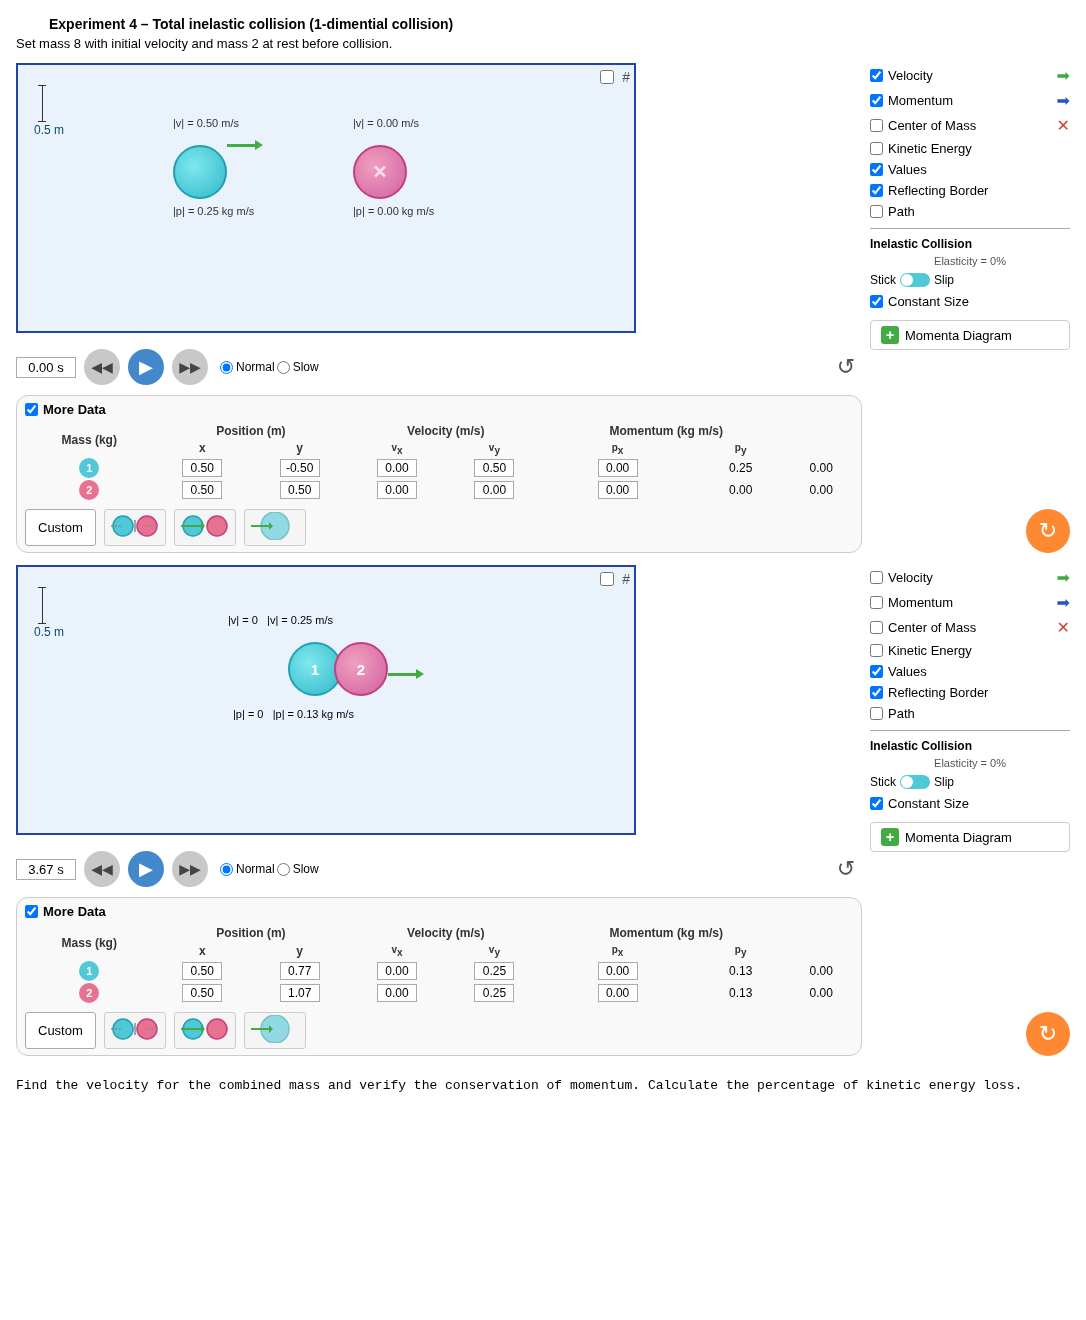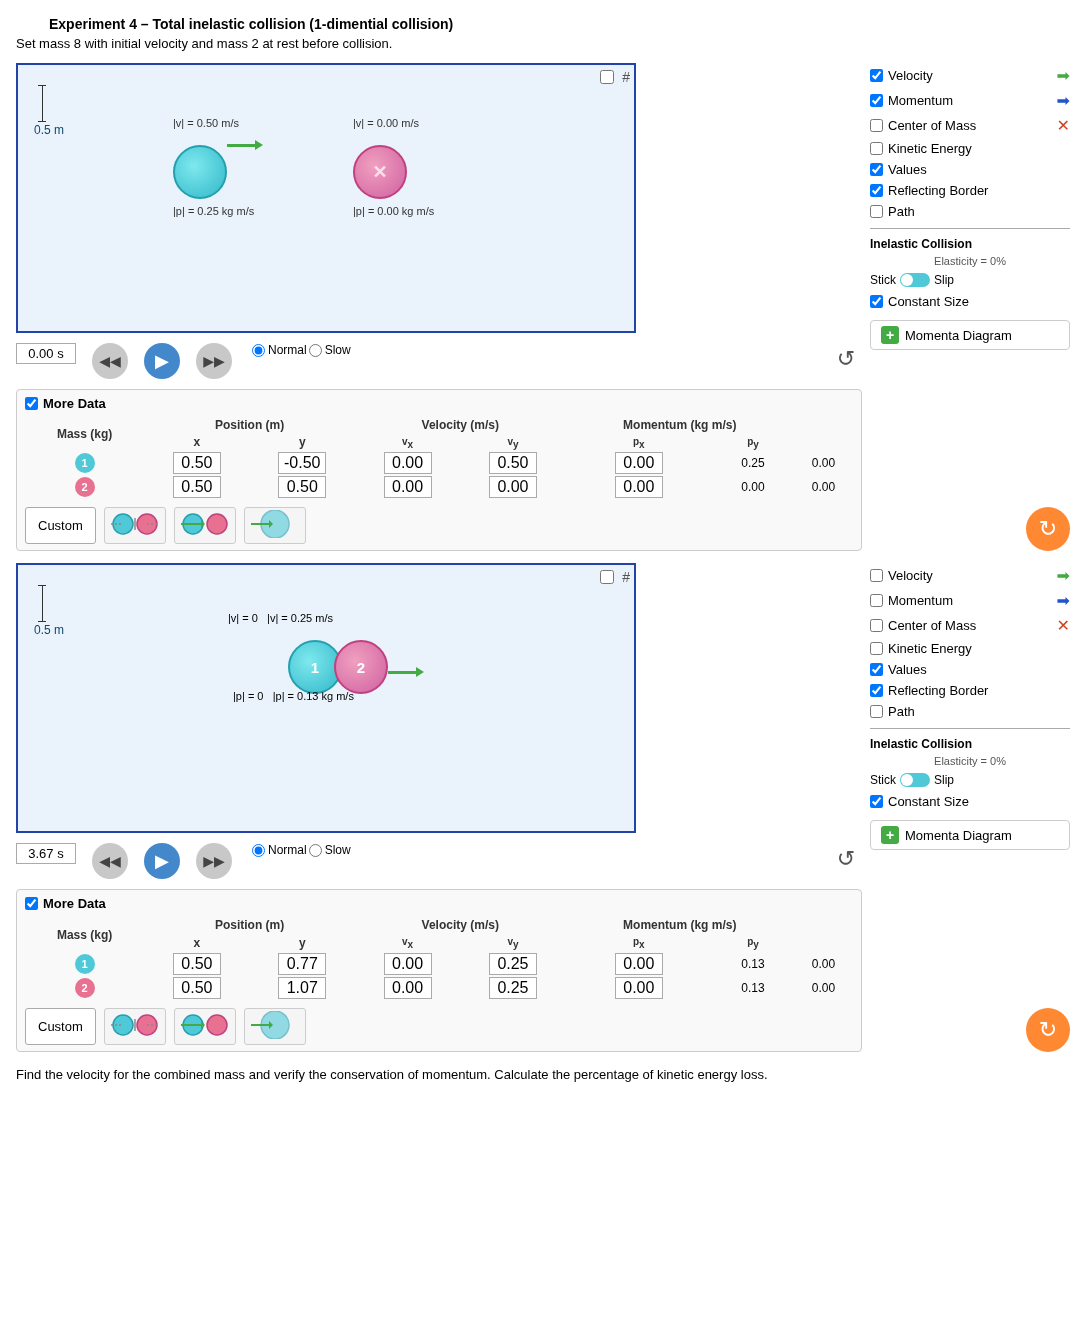--- a/index.html
+++ b/index.html
@@ -65,23 +65,23 @@
     .sim-scale-tick-bottom {
       position: absolute;
       left: 20px;
       top: 56px;
       width: 8px;
       height: 1px;
       background: #333;
     }
     .sim-controls {
       display: flex;
-      align-items: flex-start;
-      gap: 16px;
-      margin-top: 6px;
+      align-items: center;
+      gap: 8px;
+      margin-top: 12px;
       padding: 4px 0;
     }
     .time-box {
       border: 1px solid #aaa;
       padding: 2px 8px;
       font-size: 13px;
       min-width: 60px;
       text-align: center;
       background: #fff;
     }
@@ -127,21 +127,21 @@
       height: 32px;
       border: none;
       background: none;
       cursor: pointer;
       font-size: 22px;
       color: #555;
     }
     .more-data-section {
       margin-top: 6px;
       border: 1px solid #ccc;
-      border-radius: 4px;
+      border-radius: 12px;
       padding: 6px 8px;
       background: #f9f9f9;
     }
     .more-data-header {
       display: flex;
       align-items: center;
       gap: 5px;
       font-size: 13px;
       font-weight: bold;
       margin-bottom: 6px;
@@ -155,24 +155,24 @@
       text-align: center;
       font-weight: bold;
       padding: 1px 4px;
       color: #333;
     }
     .data-table td {
       text-align: center;
       padding: 1px 4px;
     }
     .data-table input[type="text"] {
-      width: 48px;
+      width: 40px;
       border: 1px solid #aaa;
       text-align: center;
-      font-size: 16px;
+      font-size: 12px;
       padding: 1px 2px;
     }
     .ball-num {
       width: 20px;
       height: 20px;
       border-radius: 50%;
       display: inline-flex;
       align-items: center;
       justify-content: center;
       font-size: 11px;
@@ -358,22 +358,23 @@
       color: #555;
       cursor: pointer;
     }
     .checkbox-small {
       width: 14px;
       height: 14px;
       cursor: pointer;
     }
     .page-footer {
       font-size: 13px;
-      margin-top: 13px;
+      margin-top: 20px;
       line-height: 1.5;
+      font-family: Liberation Mono, monospace;
     }
     
     .ball-merged-left {
       position: absolute;
       width: 54px;
       height: 54px;
       border-radius: 50%;
       background: radial-gradient(circle at 38% 38%, #7fe8ee, #30b8c8);
       border: 2px solid #22a0b0;
       display: flex;
@@ -615,21 +616,21 @@
         </div>
 
         <div class="ball-merged-left" style="left:0px; top:0px;">1</div>
         <div class="ball-merged-right" style="left:46px; top:0px;">2</div>
 
         <div style="position:absolute; top:27px; left:100px; display:flex; align-items:center;">
           <div style="height:3px; width:28px; background:#44aa44;"></div>
           <div style="width:0;height:0;border-top:5px solid transparent;border-bottom:5px solid transparent;border-left:8px solid #44aa44;"></div>
         </div>
 
-        <div style="position:absolute; top:50px; left:-55px; font-size:11px; white-space:nowrap;">
+        <div style="position:absolute; top:66px; left:-55px; font-size:11px; white-space:nowrap;">
           |p| = 0&nbsp;&nbsp;&nbsp;|p| = 0.13 kg m/s
         </div>
       </div>
     </div>
 
     <div class="sim-controls">
       <div class="time-box">3.67 s</div>
       <button class="ctrl-btn ctrl-btn-step">◀◀</button>
       <button class="ctrl-btn ctrl-btn-play">▶</button>
       <button class="ctrl-btn ctrl-btn-forward">▶▶</button>

